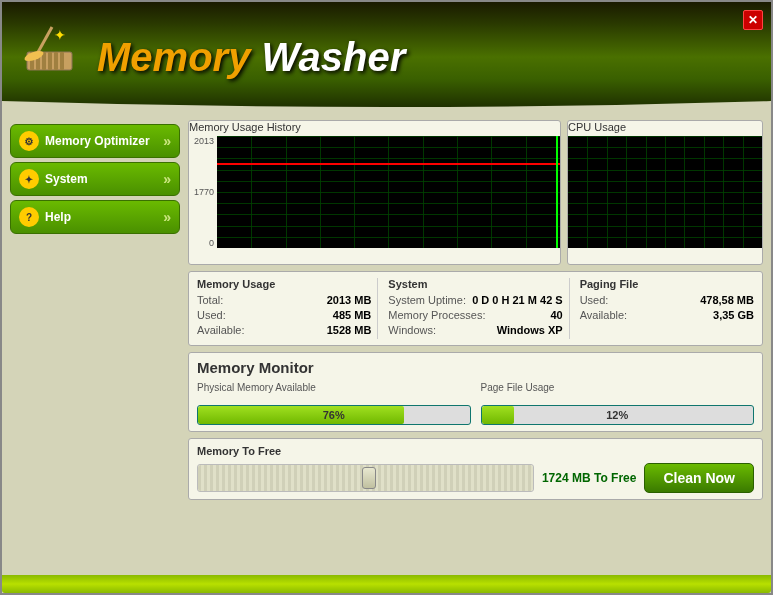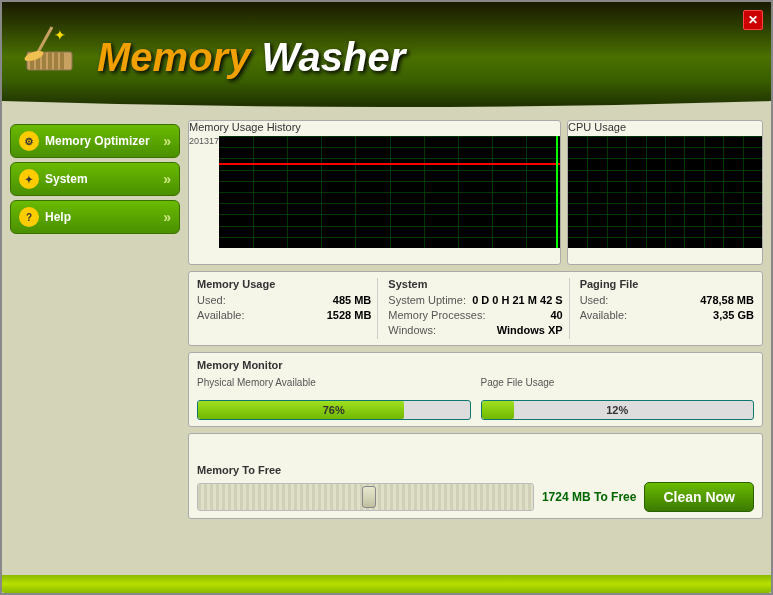--- a/index.html
+++ b/index.html
@@ -272,21 +272,21 @@
 
     
     .monitor-section {
       background: #f5f5e8;
       border: 1px solid #aaa;
       border-radius: 3px;
       padding: 6px 8px;
     }
 
     .monitor-title {
-      font-size: 11px;
+      font-size: 15px;
       font-weight: bold;
       color: #333;
       margin-bottom: 6px;
     }
 
     .progress-row {
       display: flex;
       gap: 10px;
     }
 
@@ -331,21 +331,20 @@
       border: 1px solid #aaa;
       border-radius: 3px;
       padding: 6px 8px;
     }
 
     .free-title {
       font-size: 11px;
       font-weight: bold;
       color: #333;
       margin-bottom: 6px;
-      margin-top: 24px;
     }
 
     .free-row {
       display: flex;
       gap: 8px;
       align-items: center;
     }
 
     .slider-container {
       flex: 1;
@@ -484,21 +483,21 @@
     </div>
 
     <div class="main-panel">
 
       <div class="charts-row">
 
         <div class="chart-container memory-chart">
           <div class="chart-label">Memory Usage History</div>
           <div style="display:flex; position:relative;">
 
-            <div style="width:30px; font-size:9px; color:#555; display:flex; flex-direction:row; justify-content:space-between; text-align:right; padding-right:3px; height:112px;">
+            <div style="width:30px; font-size:9px; color:#555; display:flex; flex-direction:column; justify-content:space-between; text-align:right; padding-right:3px; height:112px;">
               <span>2013</span>
               <span>1770</span>
               <span>0</span>
             </div>
             <div class="chart-area memory-chart-area">
 
               <div class="chart-grid">
                 <div class="grid-line-h" style="top:0%"></div>
                 <div class="grid-line-h" style="top:10%"></div>
                 <div class="grid-line-h" style="top:20%"></div>
@@ -557,20 +556,24 @@
             </div>
           </div>
         </div>
       </div>
 
       <div class="stats-row">
 
         <div class="stats-section">
           <div class="stats-title">Memory Usage</div>
           <div class="stats-row-item">
+            <span class="stats-key">Total:</span>
+            <span class="stats-value">2013 MB</span>
+          </div>
+          <div class="stats-row-item">
             <span class="stats-key">Used:</span>
             <span class="stats-value">485 MB</span>
           </div>
           <div class="stats-row-item">
             <span class="stats-key">Available:</span>
             <span class="stats-value">1528 MB</span>
           </div>
         </div>
 
         <div class="stats-section">

